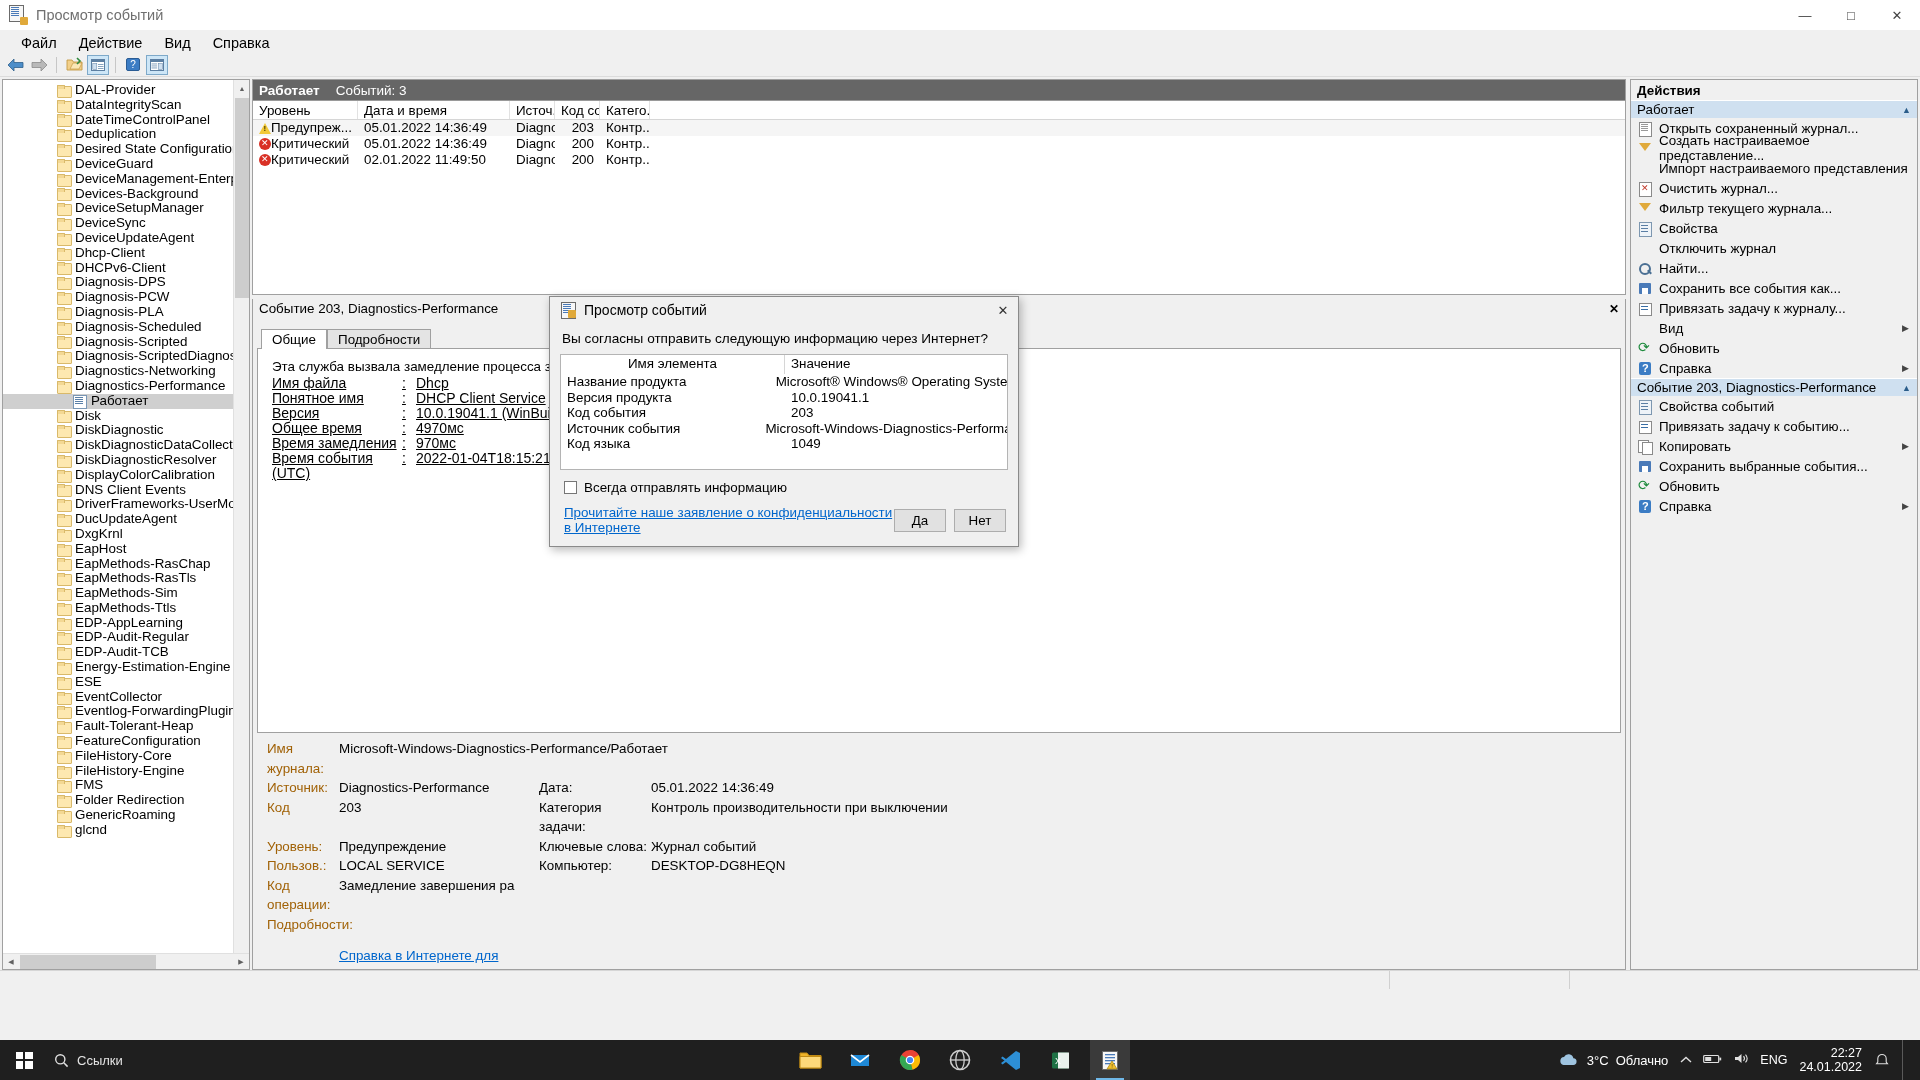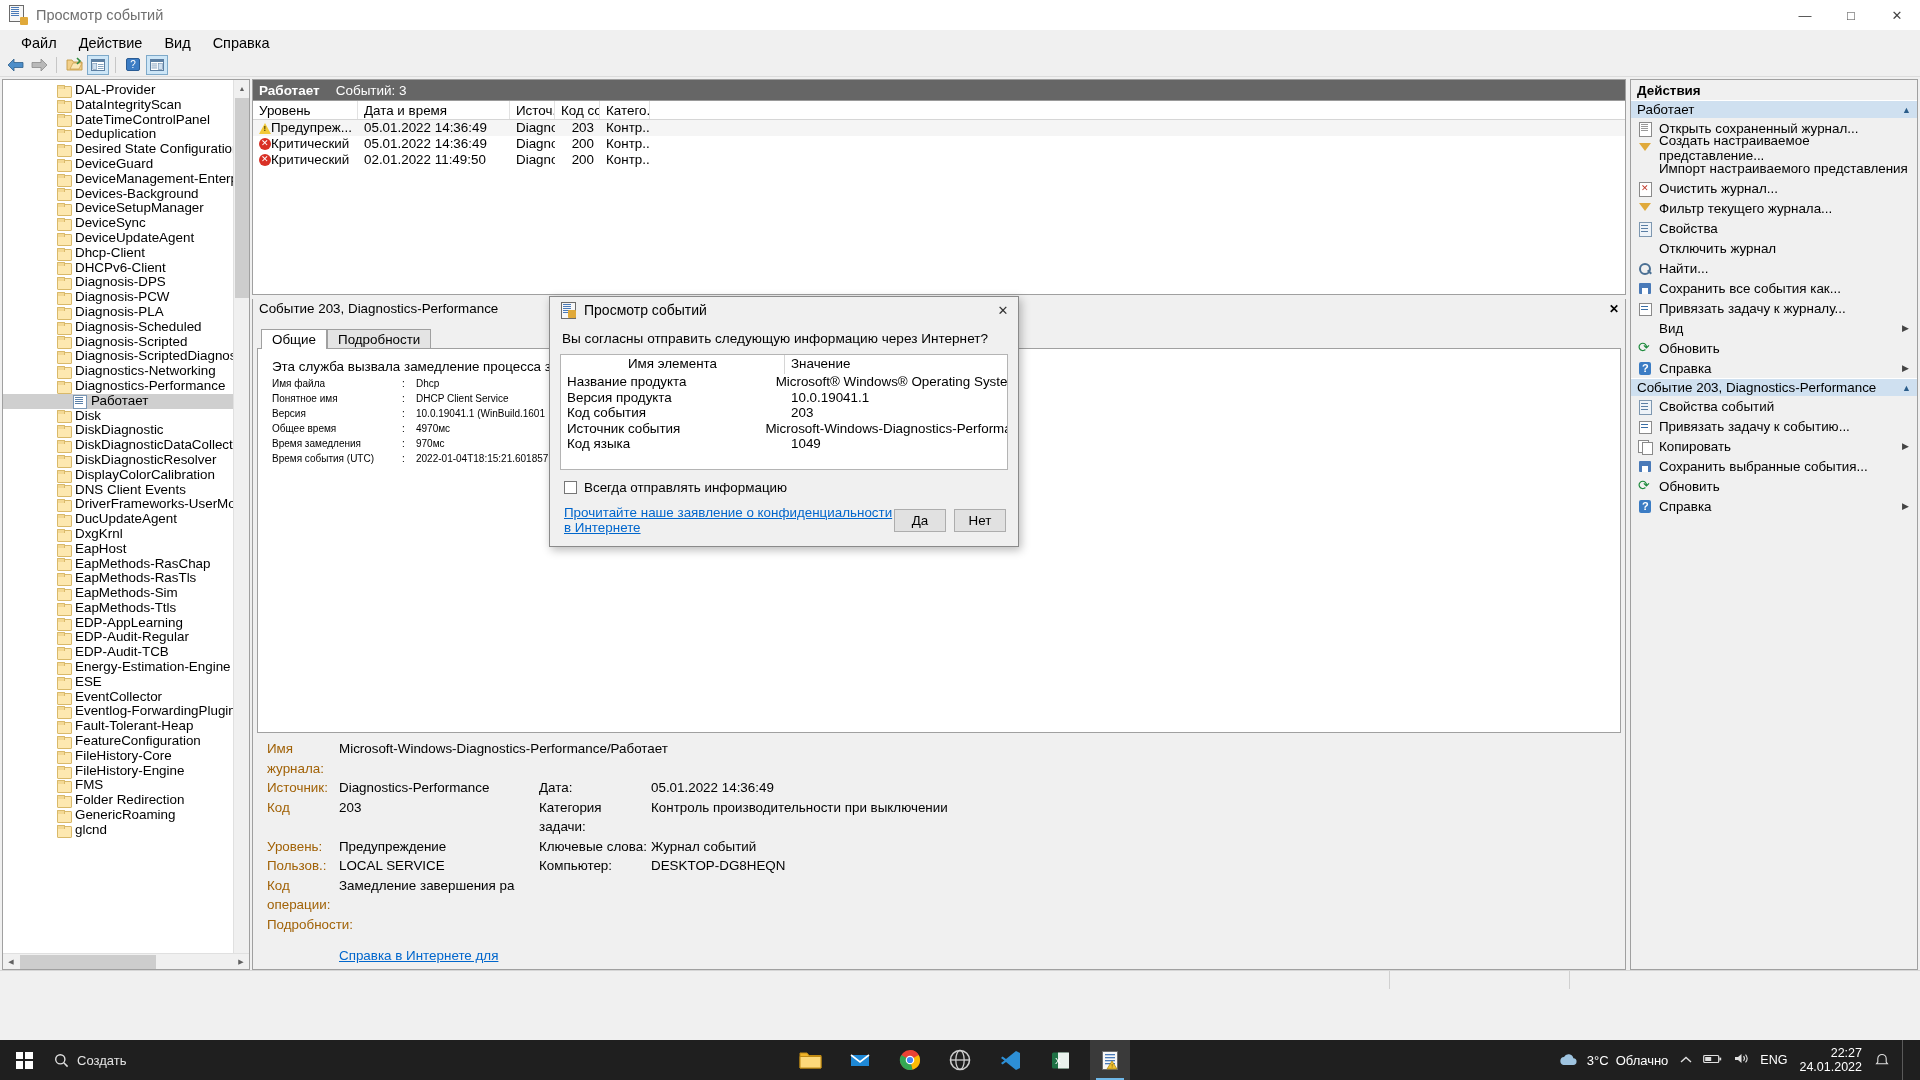--- a/index.html
+++ b/index.html
@@ -78,21 +78,21 @@
   
   .detailpane { flex:1; border:1px solid #a0a0a0; border-top:none; background:#f0f0f0; margin-top:4px; display:flex; flex-direction:column; position:relative;}
   .detailhead { height:19px; display:flex; align-items:center; padding:0 6px; font-size:13.4px; background:#f0f0f0; position:relative;}
   .detailhead .closex { position:absolute; right:6px; top:3px; font-size:12px; color:#000; font-weight:bold;}
   .tabsrow { display:flex; padding-left:8px; height:20px; align-items:flex-end; margin-top:10px;}
   .tab { font-size:13.4px; padding:2px 10px 2px; border:1px solid #a0a0a0; border-bottom:none; background:#e4e4e4; position:relative; top:1px;}
   .tab.active { background:#fff; z-index:2; }
   .tabbody { flex:1; border:1px solid #a0a0a0; background:#fff; margin:0 4px 0 4px; padding:10px 14px; font-size:13.4px; position:relative; overflow:hidden;}
   .msgline { white-space:nowrap; }
   .kvtable { margin-top:2px; }
-  .kvrow { display:flex; font-size:10px; line-height:15px;}
+  .kvrow { display:flex; font-size:14px; line-height:15px;text-decoration:underline;}
   .kvrow .k { width:130px; }
   .kvrow .sep { width:14px; }
   .footgrid { padding:6px 14px 4px; font-size:13.4px; }
   .fgrow { display:flex; line-height:19.5px; }
   .fglabel { width:72px; color:#a16207; }
   .fgval { width:200px; }
   .fglabel2 { width:112px; }
   .fgval2 { flex:1; }
   .link { color:#0066cc; text-decoration:underline;margin-top:31px; }
 
@@ -767,21 +767,21 @@
         <i></i>
         <i></i>
         <i></i>
       </span>
   </div>
   <div class="tb-search">
     <svg width="15" height="15" viewBox="0 0 15 15">
         <circle cx="6.3" cy="6.3" r="4.6" fill="none" stroke="#e0e0e0" stroke-width="1.4"></circle>
         <line x1="9.8" y1="9.8" x2="13.6" y2="13.6" stroke="#e0e0e0" stroke-width="1.5"></line>
       </svg>
-    <span>Создать</span>
+    <span>Ссылки</span>
   </div>
   <div class="tb-center">
     <div class="tbapp">
       <svg width="23" height="20" viewBox="0 0 23 20">
           <path d="M1 3 h7 l2 2.5 H22 V18 H1 Z" fill="#f0b429" stroke="#c08a13"></path>
           <path d="M1 6.5 h21 V18 H1 Z" fill="#fdd97a" stroke="#c08a13"></path>
         </svg>
     </div>
     <div class="tbapp">
       <svg width="22" height="20" viewBox="0 0 22 20">

